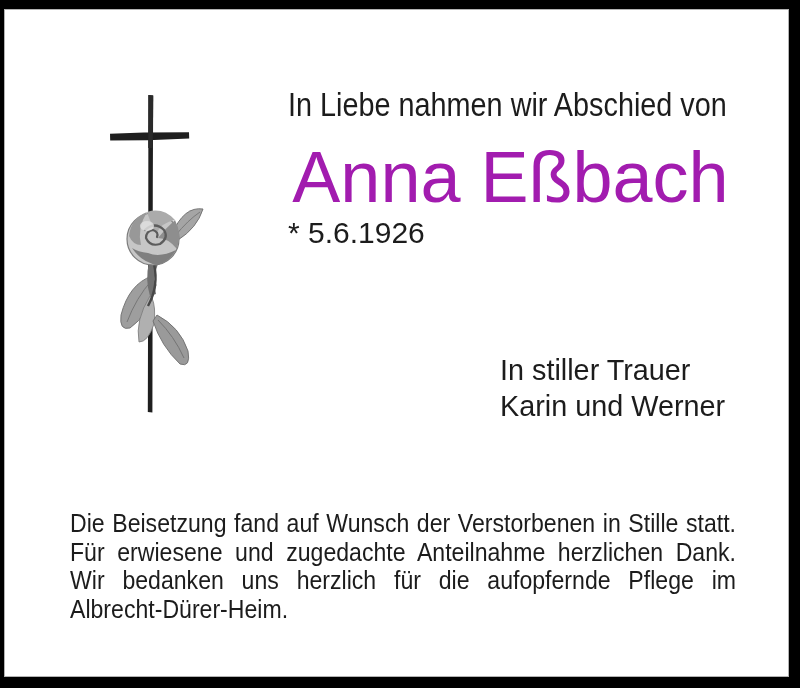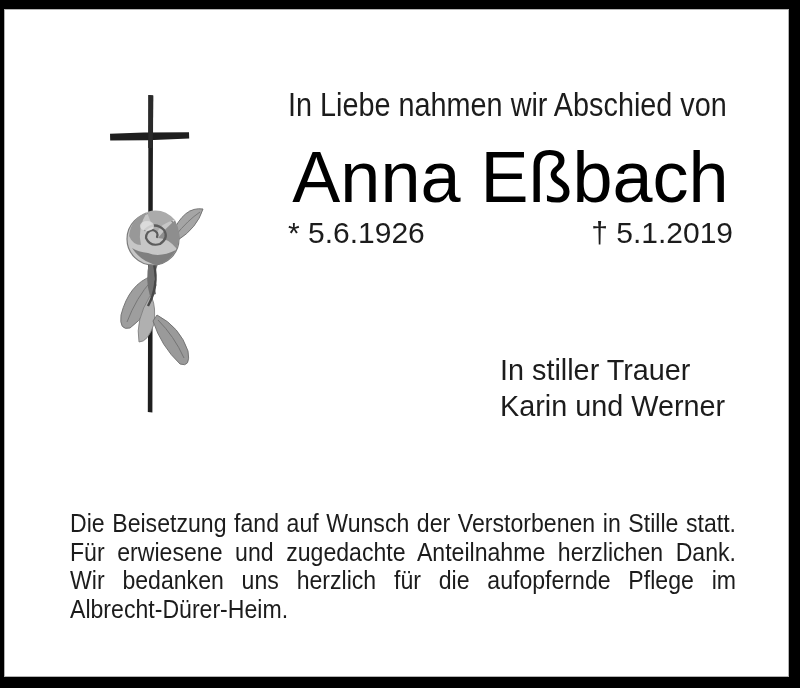--- a/index.html
+++ b/index.html
@@ -28,21 +28,21 @@
     font-size: 33px; line-height: 40px;
     white-space: nowrap;
     transform: scaleX(0.873);
     transform-origin: left top;
   }
   .deceased-name {
     left: 283px; top: 127px; width: 445px;
     font-size: 72px; line-height: 80px;
     text-align: center;
     white-space: nowrap;
-    color: #000000;
+    color: #a21caf;
   }
   .dates {
     left: 283px; top: 206px; width: 445px;
     font-size: 30px; line-height: 34px;
     display: flex;
     justify-content: space-between;
     text-align: center;
   }
   .condolence {
     left: 495px; top: 342px;
@@ -107,21 +107,20 @@
       <ellipse cx="47" cy="138" rx="7" ry="5" fill="#dedede" opacity="0.85"></ellipse>
     </g>
   </svg>
 
   <div class="txt intro">In Liebe nahmen wir Abschied von</div>
 
   <div class="txt deceased-name">Anna Eßbach</div>
 
   <div class="txt dates">
     <span>* 5.6.1926</span>
-    <span>† 5.1.2019</span>
   </div>
 
   <div class="txt condolence">
     <div>In stiller Trauer</div>
     <div>Karin und Werner</div>
   </div>
 
   <div class="txt footer">
     <div class="jline">Die Beisetzung fand auf Wunsch der Verstorbenen in Stille statt.</div>
     <div class="jline">Für erwiesene und zugedachte Anteilnahme herzlichen Dank.</div>

